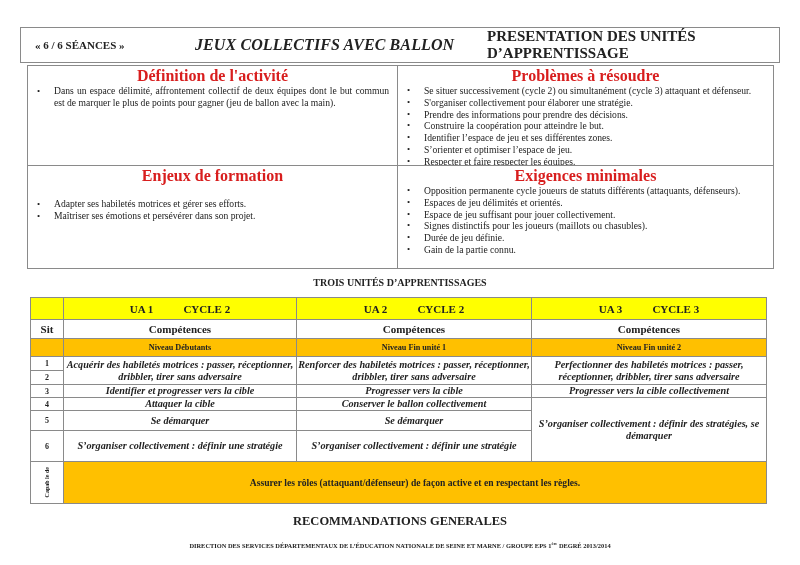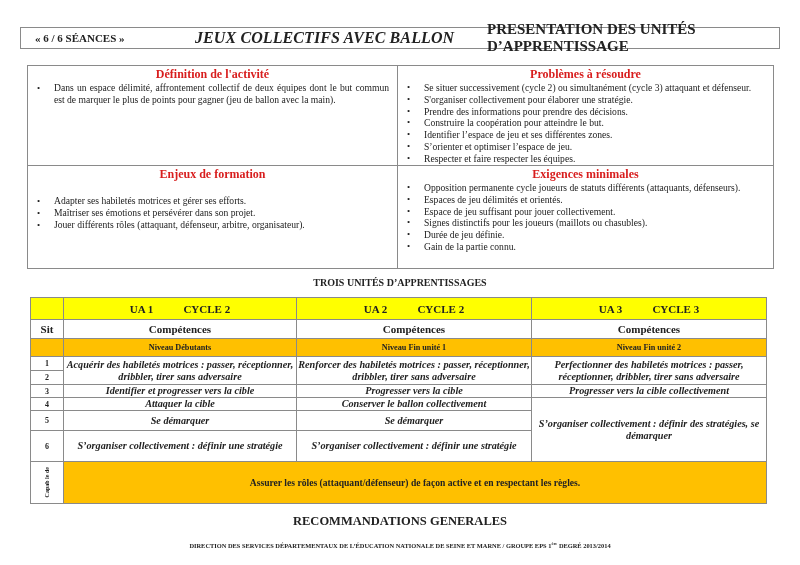--- a/index.html
+++ b/index.html
@@ -1,31 +1,31 @@
 <!DOCTYPE html>
 <html><head>
   <meta charset="utf-8">
   <style>
     html, body { margin: 0; padding: 0; background: #ffffff; }
     body { width: 800px; height: 565px; position: relative; overflow: hidden;
            font-family: "Liberation Serif", "DejaVu Serif", serif; color: #222; }
 
-    .title-bar { position: absolute; left: 20px; top: 27px; width: 760px; height: 22px;
+    .title-bar { position: absolute; left: 20px; top: 27px; width: 760px; height: 36px;
       border: 1px solid #8a8a8a; box-sizing: border-box; display: flex; align-items: center; }
     .title-bar .sessions { position: absolute; left: 14px; font-weight: bold; font-size: 11px; }
     .title-bar .main-title { position: absolute; left: 174px; font-weight: bold; font-size: 16px; letter-spacing: 0.1px; font-style: italic; }
     .title-bar .sub-title { position: absolute; left: 466px; font-weight: bold; font-size: 15px; }
 
     .info-grid { position: absolute; left: 27px; top: 65px; width: 747px; height: 204px;
       border: 1px solid #8a8a8a; box-sizing: border-box; display: grid;
       grid-template-columns: 370px 1fr; grid-template-rows: 100px 1fr; }
     .info-cell { border-right: 1px solid #8a8a8a; border-bottom: 1px solid #8a8a8a; padding: 0 4px; box-sizing: border-box; overflow: hidden; }
     .info-cell.right { border-right: none; }
     .info-cell.bottom { border-bottom: none; }
-    .info-cell h3 { margin: 1px 0 0 0; color: #d81e1e; font-size: 12px; text-align: center; font-weight: bold; }
+    .info-cell h3 { margin: 1px 0 0 0; color: #d81e1e; font-size: 16px; text-align: center; font-weight: bold; }
     .info-cell ul { margin: 0; padding-left: 22px; font-size: 9.6px; line-height: 11.8px; list-style: none; }
     .info-cell ul li { position: relative; }
     .info-cell ul li::before { content: "•"; position: absolute; left: -17px; font-size: 9px; }
     .info-cell.def ul { margin-top: 0; text-align: justify; line-height: 12px; padding-right: 4px; }
     .info-cell.enjeux ul { margin-top: 13px; line-height: 12.2px; }
 
     .section-title { position: absolute; left: 0; width: 800px; text-align: center; font-weight: bold; }
     .sec-ua { top: 277px; font-size: 10px; }
     .sec-reco { top: 514px; font-size: 12.5px; }
     .footer { position: absolute; left: 0; top: 541px; width: 800px; text-align: center; font-weight: bold; font-size: 6.4px; }
@@ -77,21 +77,20 @@
       <li>Identifier l’espace de jeu et ses différentes zones.</li>
       <li>S’orienter et optimiser l’espace de jeu.</li>
       <li>Respecter et faire respecter les équipes.</li>
     </ul>
   </div>
   <div class="info-cell bottom enjeux">
     <h3>Enjeux de formation</h3>
     <ul>
       <li>Adapter ses habiletés motrices et gérer ses efforts.</li>
       <li>Maîtriser ses émotions et persévérer dans son projet.</li>
-      <li>Jouer différents rôles (attaquant, défenseur, arbitre, organisateur).</li>
     </ul>
   </div>
   <div class="info-cell right bottom">
     <h3>Exigences minimales</h3>
     <ul>
       <li>Opposition permanente cycle joueurs de statuts différents (attaquants, défenseurs).</li>
       <li>Espaces de jeu délimités et orientés.</li>
       <li>Espace de jeu suffisant pour jouer collectivement.</li>
       <li>Signes distinctifs pour les joueurs (maillots ou chasubles).</li>
       <li>Durée de jeu définie.</li>

